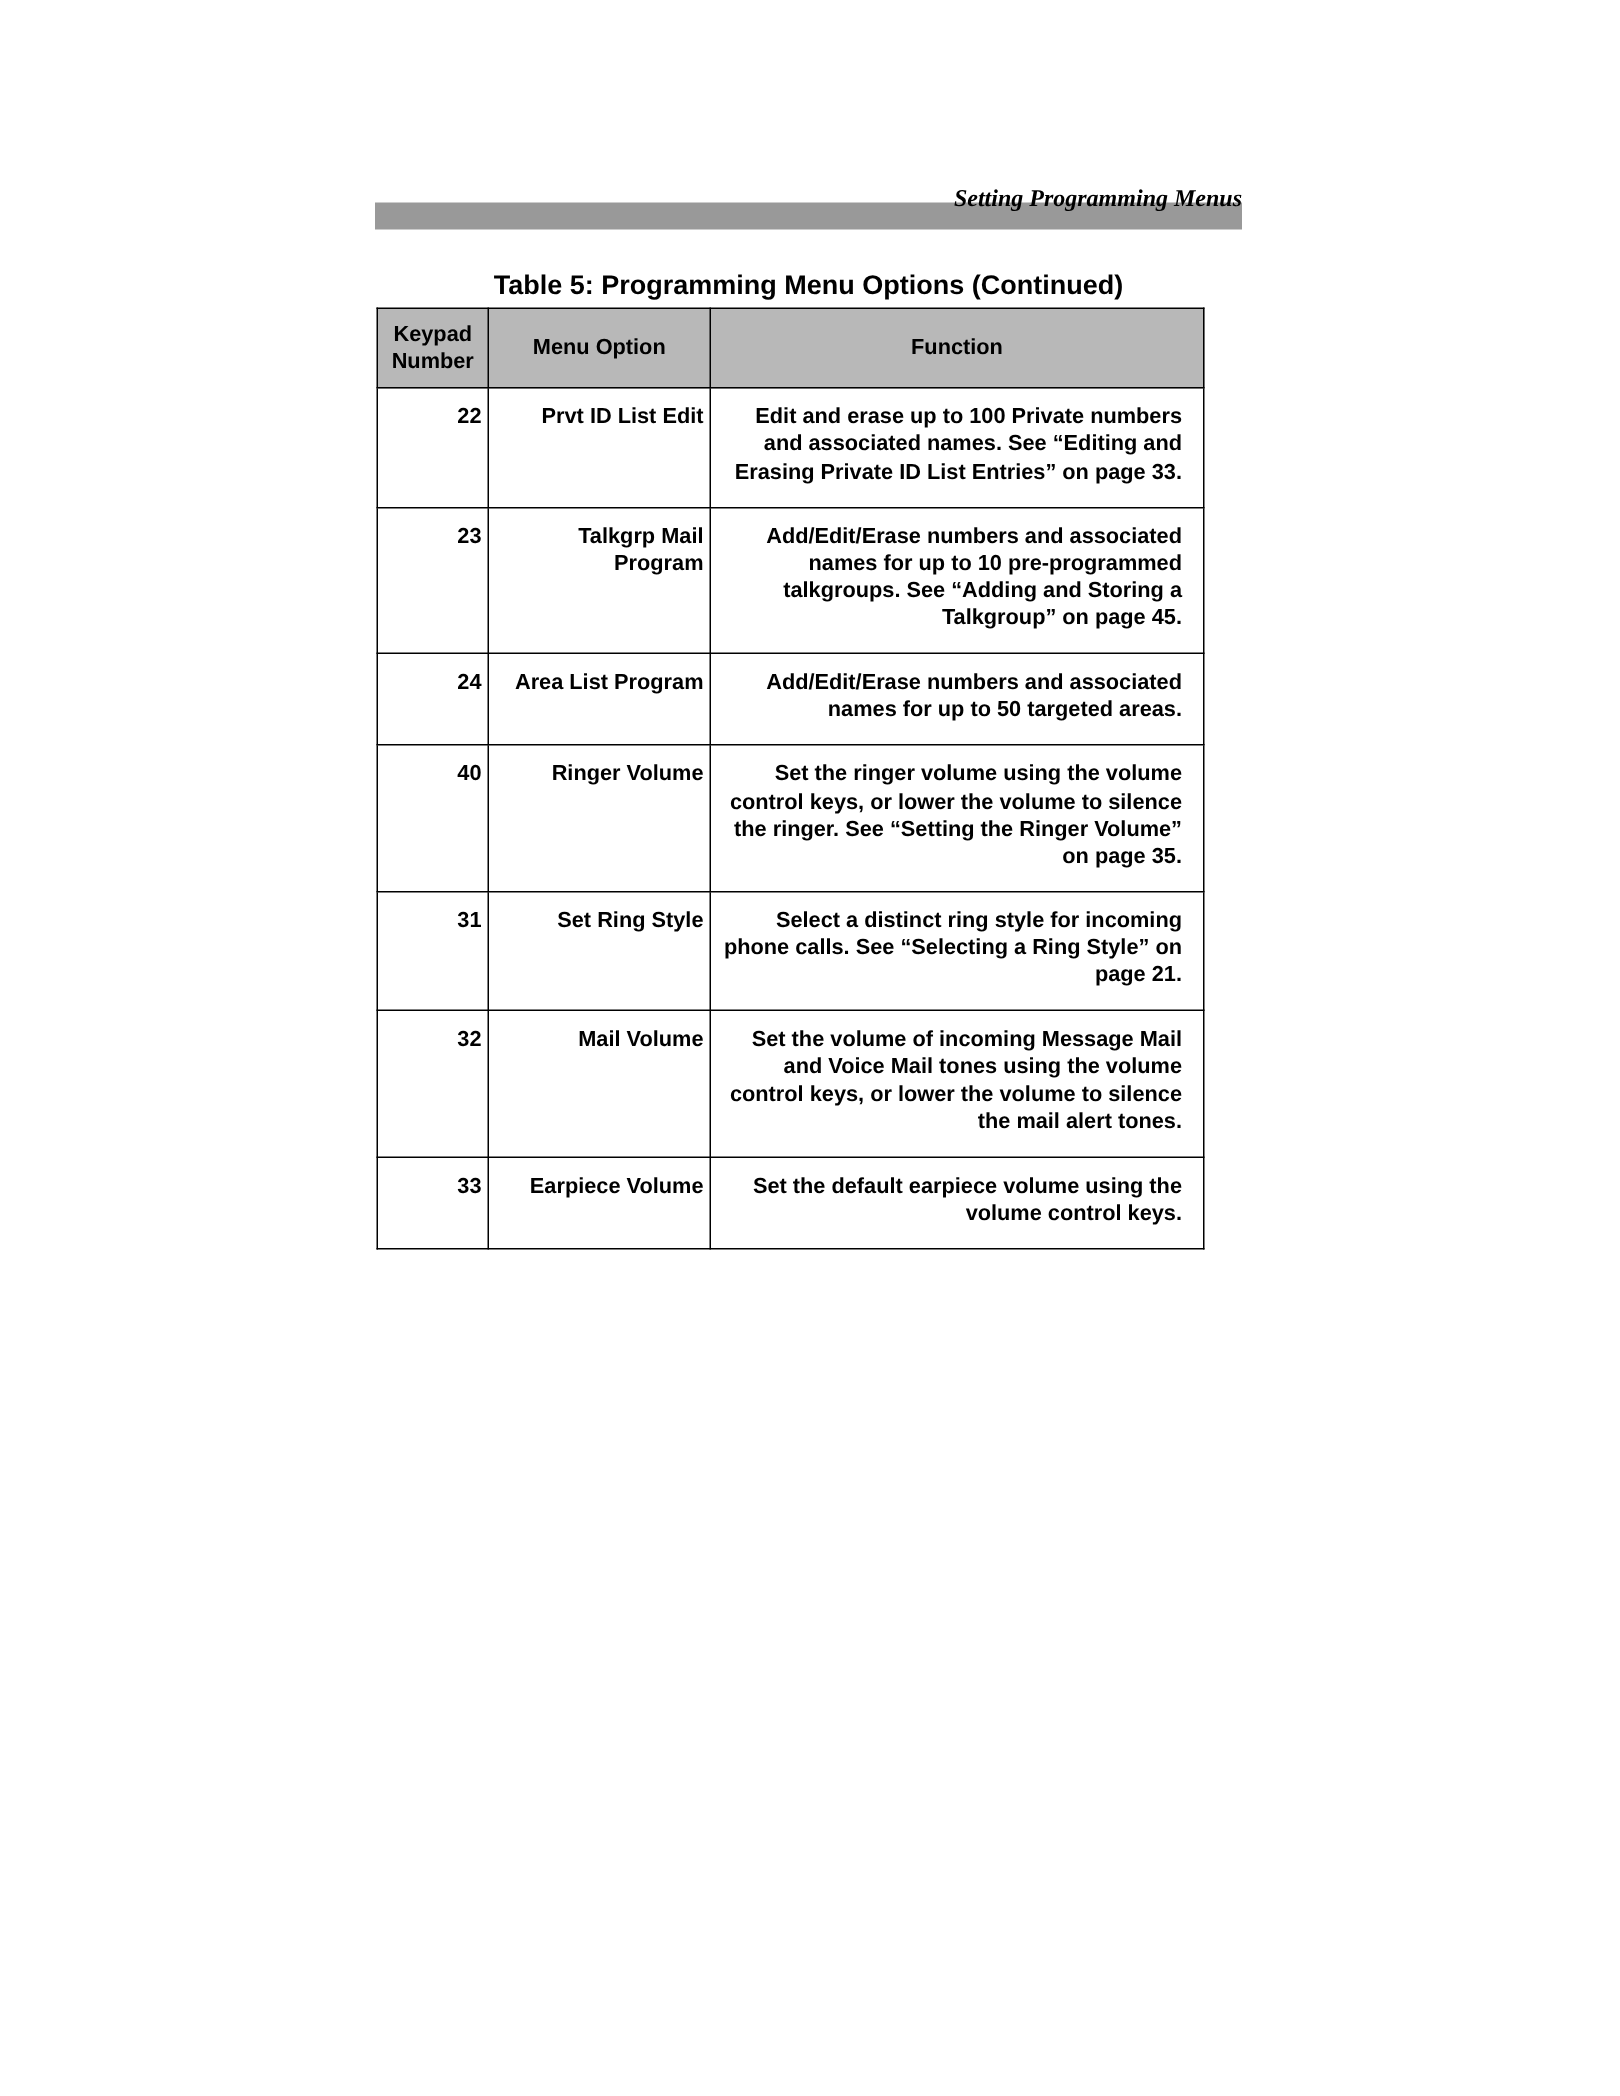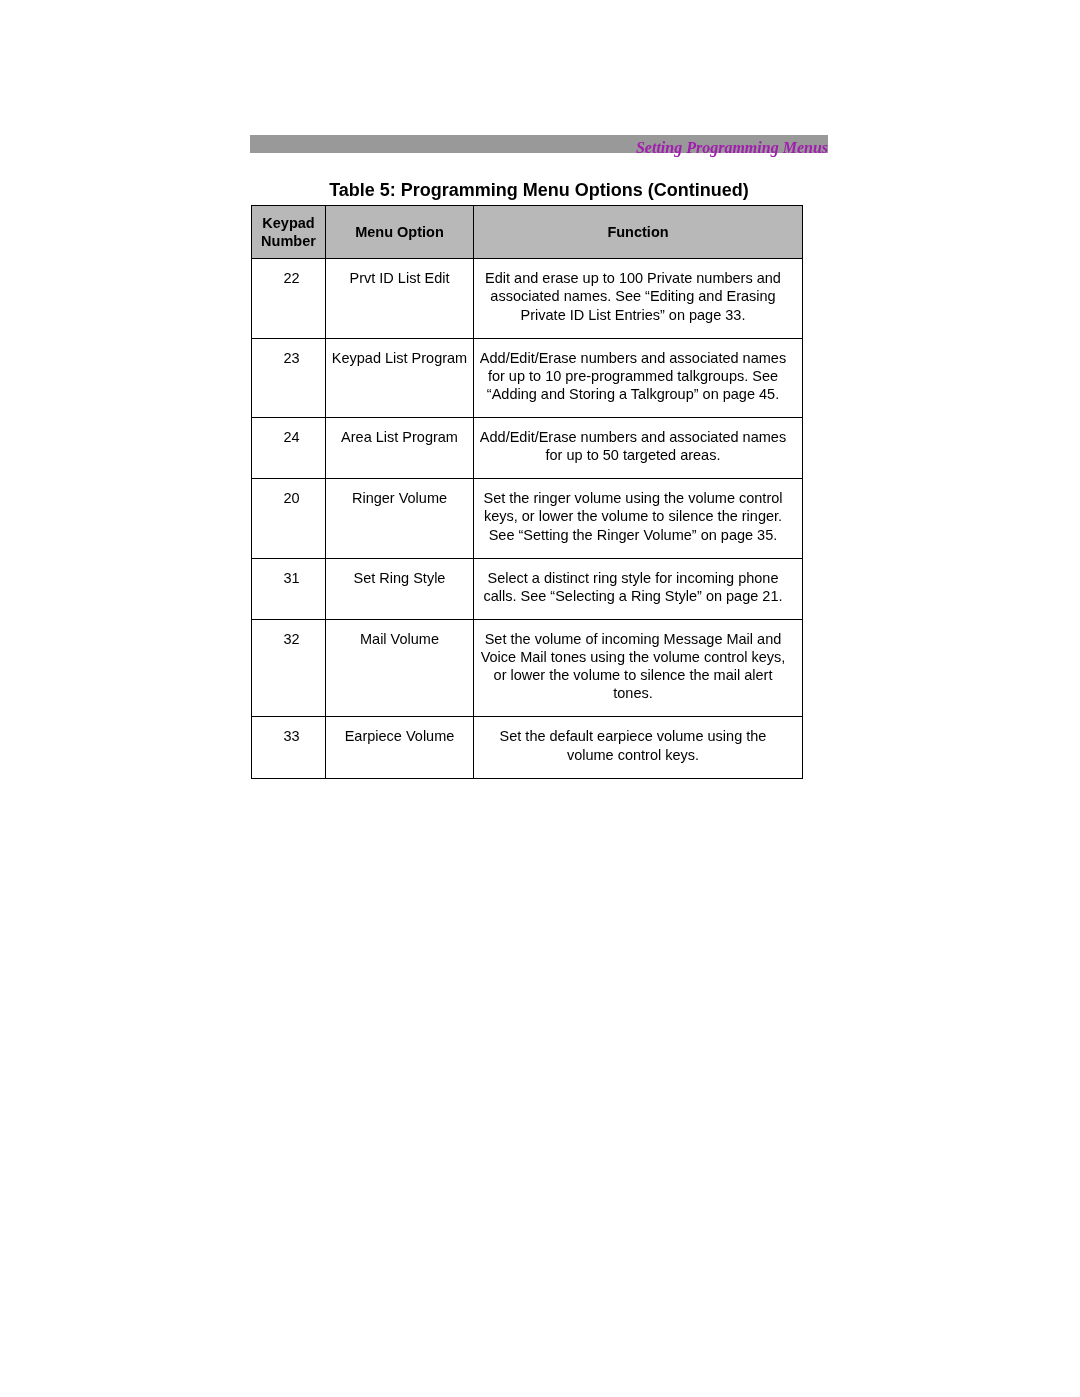--- a/index.html
+++ b/index.html
@@ -20,27 +20,27 @@
   .gray-bar {
     position: absolute;
     left: 250px;
     top: 135px;
     width: 578px;
     height: 18px;
     background: #999999;
   }
   .header-title {
     position: absolute;
-    top: 139px;
+    top: 124px;
     right: 252px;
     font-family: "Times New Roman", Times, serif;
     font-style: italic;
     font-weight: bold;
     font-size: 16px;
-    color: #a21caf;
+    color: #000000;
     line-height: 18px;
   }
   .table-caption {
     position: absolute;
     top: 180px;
     left: 250px;
     width: 578px;
     text-align: center;
     font-weight: bold;
     font-size: 18px;
@@ -52,21 +52,22 @@
     width: 552px;
     border-collapse: collapse;
     table-layout: fixed;
   }
   .options-table th, .options-table td {
     border: 1px solid #000;
     vertical-align: top;
     padding: 10px 8px 14px 8px;
     font-size: 14.5px;
     line-height: 1.25;
-    text-align: center;
+    text-align: right;
+    font-weight: bold;
   }
   .options-table th {
     background: #b8b8b8;
     font-weight: bold;
     text-align: center;
     vertical-align: middle;
     padding-top: 8px;
     padding-bottom: 8px;
   }
   .options-table th.col-keypad { width: 70px; }
@@ -98,30 +99,30 @@
       </tr>
     </thead>
     <tbody>
       <tr>
         <td class="col-keypad">22</td>
         <td class="col-menu">Prvt ID List Edit</td>
         <td class="col-func">Edit and erase up to 100 Private numbers and associated names. See “Editing and Erasing Private ID List Entries” on page 33.</td>
       </tr>
       <tr>
         <td class="col-keypad">23</td>
-        <td class="col-menu">Keypad List Program</td>
+        <td class="col-menu">Talkgrp Mail Program</td>
         <td class="col-func">Add/Edit/Erase numbers and associated names for up to 10 pre-programmed talkgroups. See “Adding and Storing a Talkgroup” on page 45.</td>
       </tr>
       <tr>
         <td class="col-keypad">24</td>
         <td class="col-menu">Area List Program</td>
         <td class="col-func">Add/Edit/Erase numbers and associated names for up to 50 targeted areas.</td>
       </tr>
       <tr>
-        <td class="col-keypad">20</td>
+        <td class="col-keypad">40</td>
         <td class="col-menu">Ringer Volume</td>
         <td class="col-func">Set the ringer volume using the volume control keys, or lower the volume to silence the ringer. See “Setting the Ringer Volume” on page 35.</td>
       </tr>
       <tr>
         <td class="col-keypad">31</td>
         <td class="col-menu">Set Ring Style</td>
         <td class="col-func">Select a distinct ring style for incoming phone calls. See “Selecting a Ring Style” on page 21.</td>
       </tr>
       <tr>
         <td class="col-keypad">32</td>

